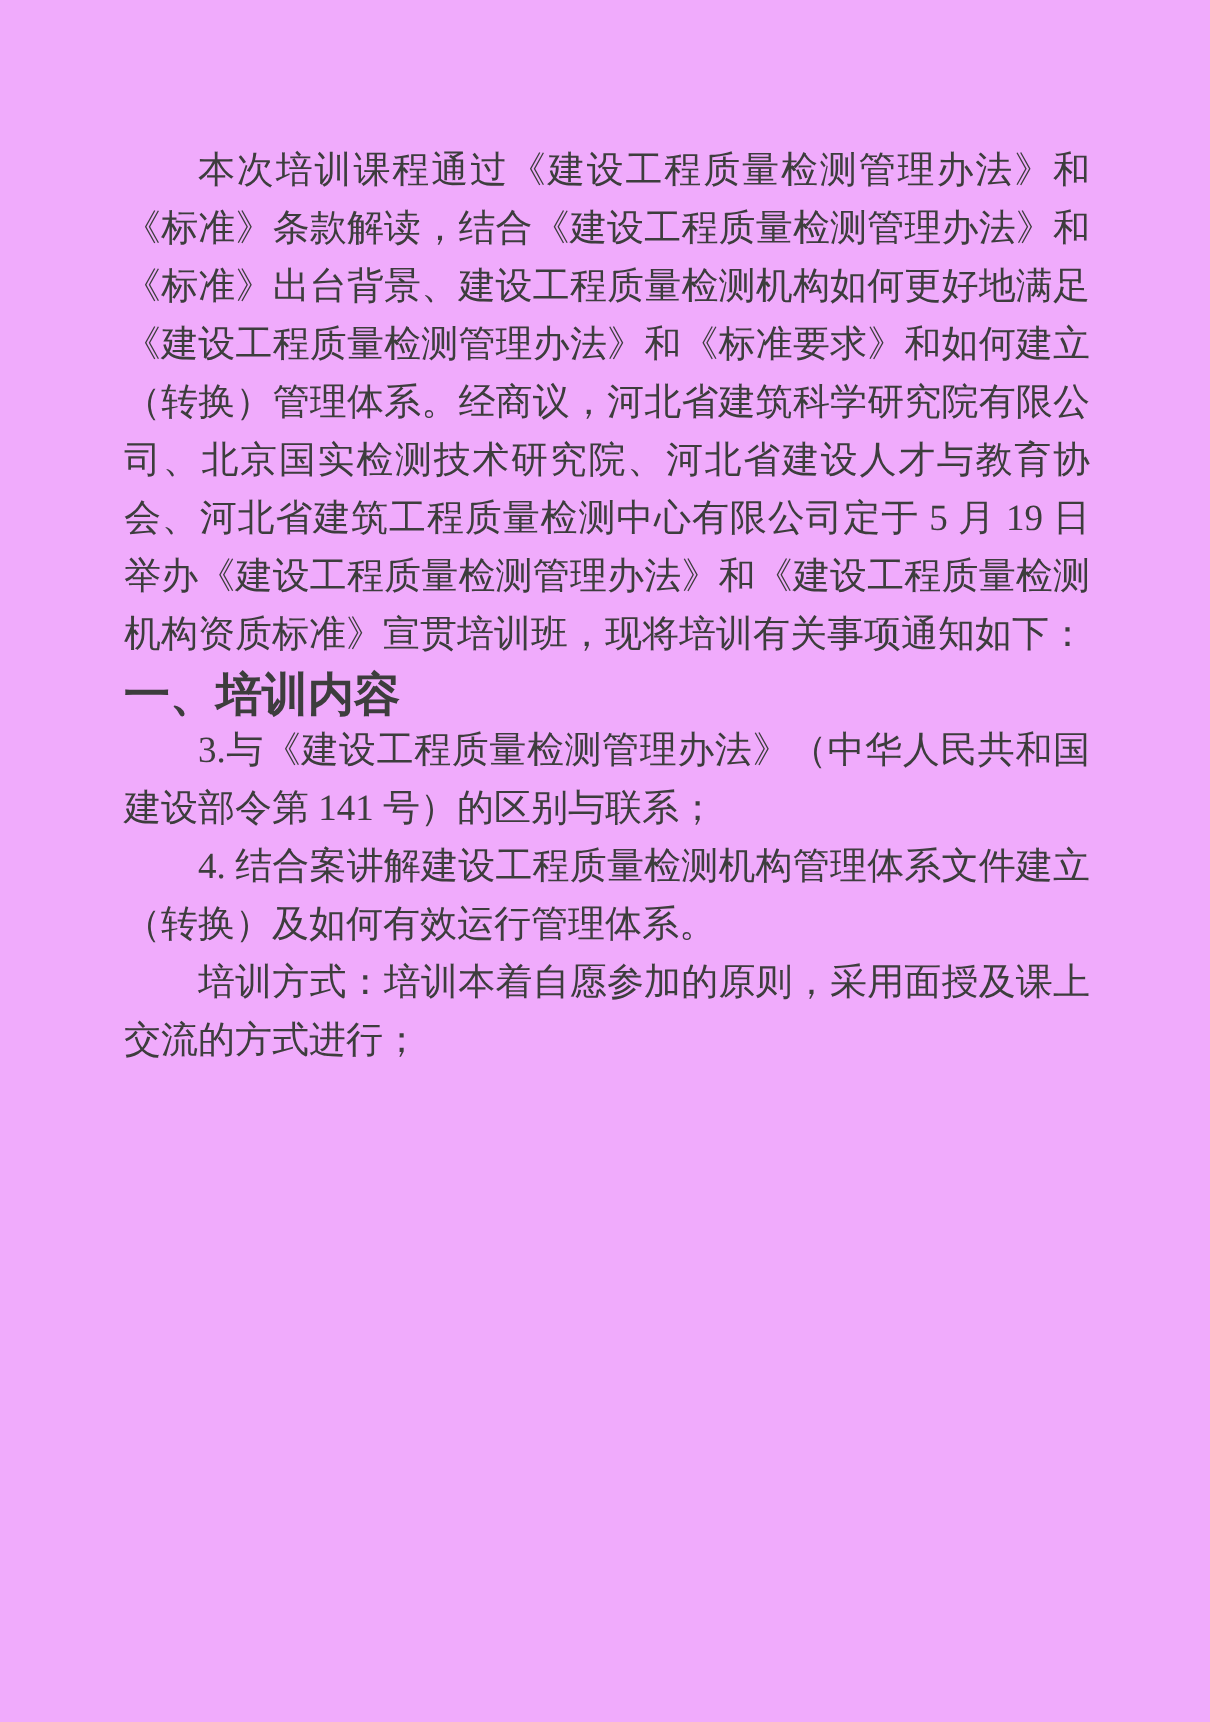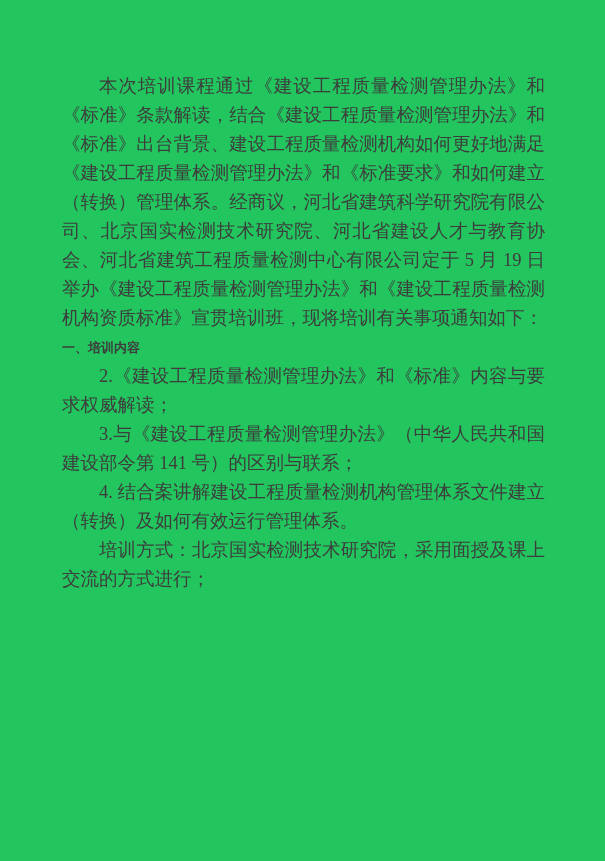--- a/index.html
+++ b/index.html
@@ -4,21 +4,21 @@
 <style>
   html, body {
     margin: 0;
     padding: 0;
     background: #ffffff;
   }
   .page {
     position: relative;
     width: 605px;
     height: 861px;
-    background: #22c55e;
+    background: #f0abfc;
     overflow: hidden;
   }
   .doc-content {
     position: absolute;
     left: 62px;
     top: 72px;
     width: 483px;
     font-family: "Liberation Serif", "DejaVu Serif", serif;
     font-size: 18.5px;
     line-height: 29px;
@@ -26,38 +26,37 @@
     text-align: justify;
     text-justify: inter-character;
   }
   .body-para {
     margin: 0;
     text-indent: 2em;
     text-align: justify;
   }
   .section-heading {
     margin: 0;
-    font-size: 13px;
+    font-size: 23px;
     line-height: 29px;
     font-weight: bold;
     font-family: "Liberation Sans", "DejaVu Sans", sans-serif;
     color: #3d3d3d;
     text-indent: 0;
   }
 </style>
 </head>
 <body>
 
 <div class="page">
   <div class="doc-content">
 
     <p class="body-para">本次培训课程通过《建设工程质量检测管理办法》和《标准》条款解读，结合《建设工程质量检测管理办法》和《标准》出台背景、建设工程质量检测机构如何更好地满足《建设工程质量检测管理办法》和《标准要求》和如何建立（转换）管理体系。经商议，河北省建筑科学研究院有限公司、北京国实检测技术研究院、河北省建设人才与教育协会、河北省建筑工程质量检测中心有限公司定于 5 月 19 日举办《建设工程质量检测管理办法》和《建设工程质量检测机构资质标准》宣贯培训班，现将培训有关事项通知如下：</p>
 
     <h2 class="section-heading">一、培训内容</h2>
-    <p class="body-para">2.《建设工程质量检测管理办法》和《标准》内容与要求权威解读；</p>
     <p class="body-para">3.与《建设工程质量检测管理办法》（中华人民共和国建设部令第 141 号）的区别与联系；</p>
     <p class="body-para">4. 结合案讲解建设工程质量检测机构管理体系文件建立（转换）及如何有效运行管理体系。</p>
 
 
-    <p class="body-para">培训方式：北京国实检测技术研究院，采用面授及课上交流的方式进行；</p>
+    <p class="body-para">培训方式：培训本着自愿参加的原则，采用面授及课上交流的方式进行；</p>
 
   </div>
 </div>
 
 </body></html>

